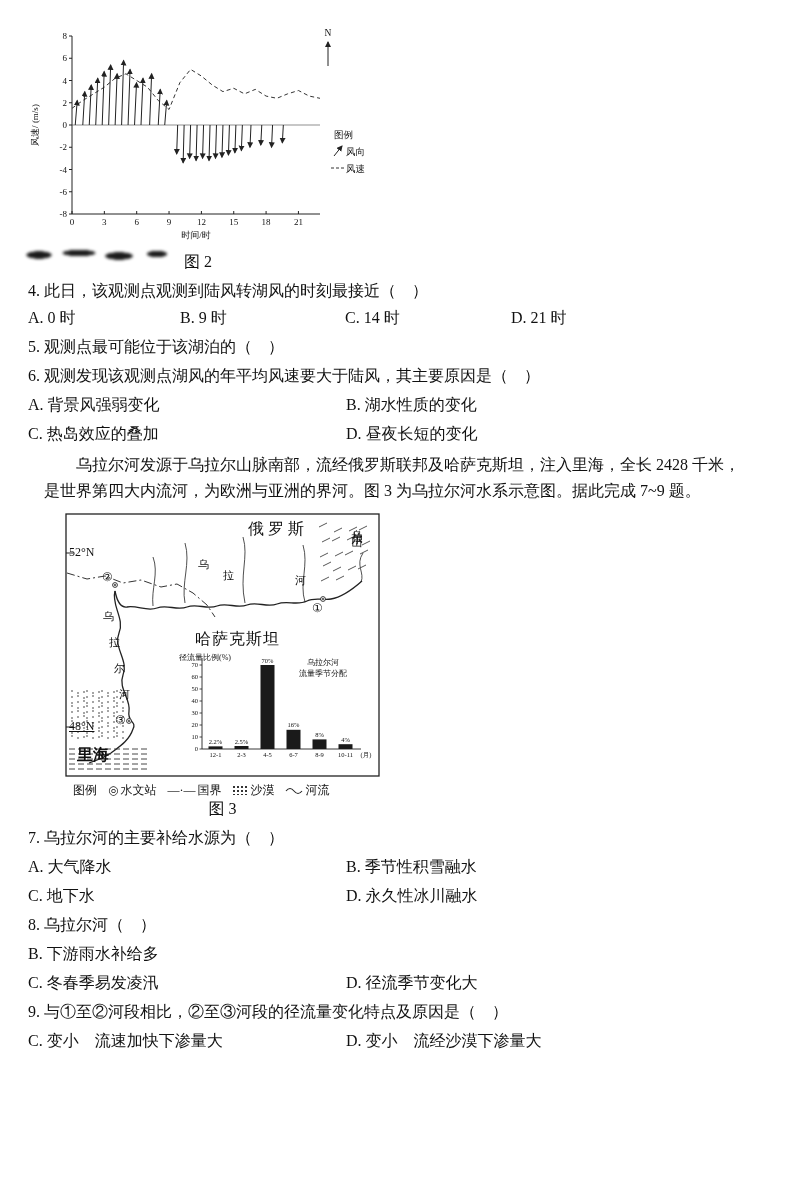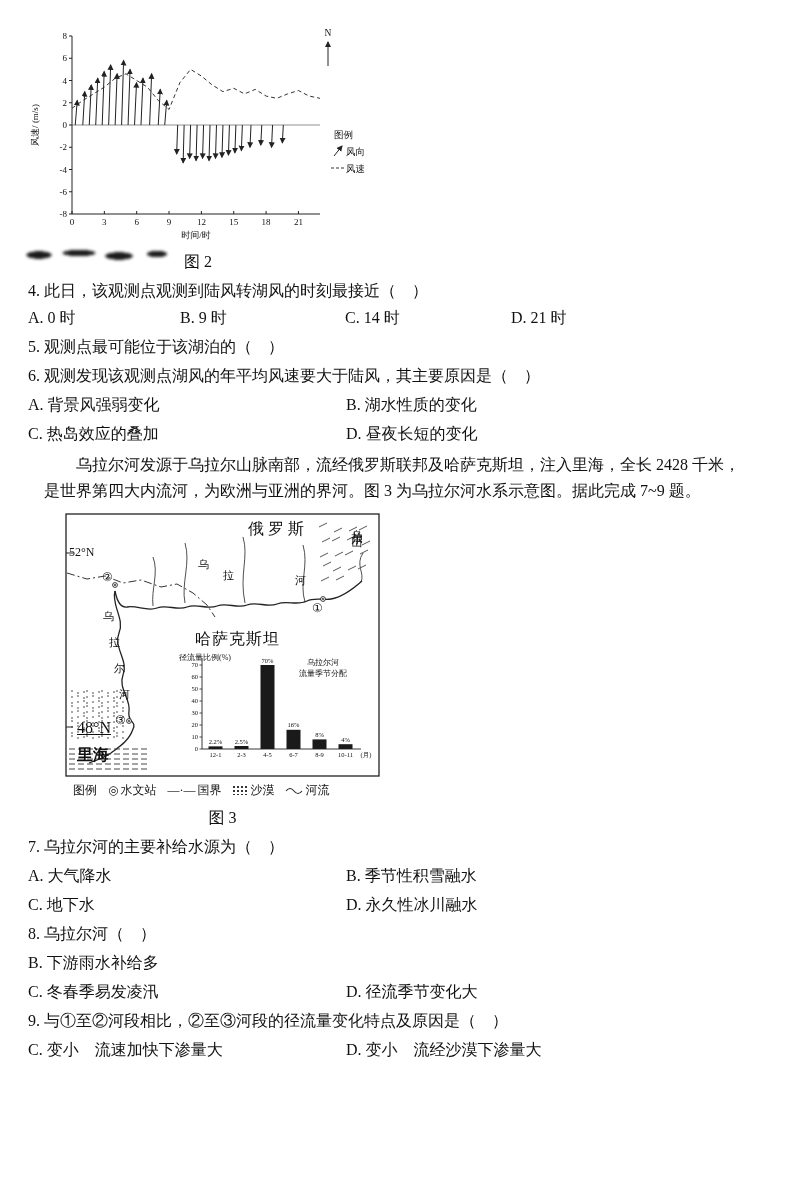--- a/index.html
+++ b/index.html
@@ -23,21 +23,21 @@
   .intro{font-size:16px;line-height:1.65;text-indent:2em;margin:6px 16px 8px;}
 
   
   .figmap{margin:4px 0 0 37px;width:318px;}
   .map-wrap{position:relative;width:315px;height:264px;}
   .map-wrap svg{position:absolute;left:0;top:0;}
   .mlabel{position:absolute;font-size:16px;white-space:nowrap;line-height:1;}
   .vert{writing-mode:vertical-rl;text-orientation:upright;letter-spacing:2px;}
   .map-legend{display:flex;align-items:center;gap:11px;font-size:12px;margin:5px 0 0 8px;}
   .map-legend .item{display:flex;align-items:center;gap:2px;}
-  .cap3{text-align:center;width:315px;font-size:16px;margin-top:9px;}
+  .cap3{text-align:center;width:315px;font-size:16px;margin-top:0;}
   .desert-chip{display:inline-block;width:16px;height:10px;
     background-image:radial-gradient(#333 0.8px,transparent 1px);background-size:4px 4px;}
   svg text{font-family:"Liberation Serif","DejaVu Serif",serif;fill:#111;}
   .t9{font-size:9.5px}.t8{font-size:9px}.mt6{font-size:6.5px}.mt7{font-size:8px}
   .riv{fill:none;stroke:#222;stroke-width:1.3;}
   .riv.thin{stroke-width:0.8;}
   .ax{stroke:#222;stroke-width:1;}
 </style>
 </head>
 <body>
@@ -366,21 +366,21 @@
             <text x="301" y="244" class="mt6" text-anchor="middle">(月)</text>
             <text x="114" y="147" class="mt7">径流量比例(%)</text>
             <text x="258" y="152" class="mt7" text-anchor="middle">乌拉尔河</text>
             <text x="258" y="163" class="mt7" text-anchor="middle">流量季节分配</text>
           </g>
       </svg>
 
       <span class="mlabel" style="left:183px;top:8px;letter-spacing:4px;">俄罗斯</span>
       <span class="mlabel vert" style="left:286px;top:8px;font-size:11px;">乌拉尔山</span>
       <span class="mlabel" style="left:4px;top:33px;font-size:12px;">52°N</span>
-      <span class="mlabel" style="left:12px;top:207px;font-size:16px;text-decoration:underline;">48°N</span>
+      <span class="mlabel" style="left:4px;top:207px;font-size:12px;text-decoration:underline;">48°N</span>
       <span class="mlabel" style="left:133px;top:46px;font-size:11px;">乌</span>
       <span class="mlabel" style="left:158px;top:57px;font-size:11px;">拉</span>
       <span class="mlabel" style="left:230px;top:62px;font-size:11px;">河</span>
       <span class="mlabel" style="left:37px;top:58px;font-size:12px;">②</span>
       <span class="mlabel" style="left:247px;top:89px;font-size:12px;">①</span>
       <span class="mlabel" style="left:130px;top:118px;letter-spacing:1px;">哈萨克斯坦</span>
       <span class="mlabel" style="left:38px;top:98px;font-size:11px;">乌</span>
       <span class="mlabel" style="left:44px;top:124px;font-size:11px;">拉</span>
       <span class="mlabel" style="left:49px;top:150px;font-size:11px;">尔</span>
       <span class="mlabel" style="left:54px;top:176px;font-size:11px;">河</span>

